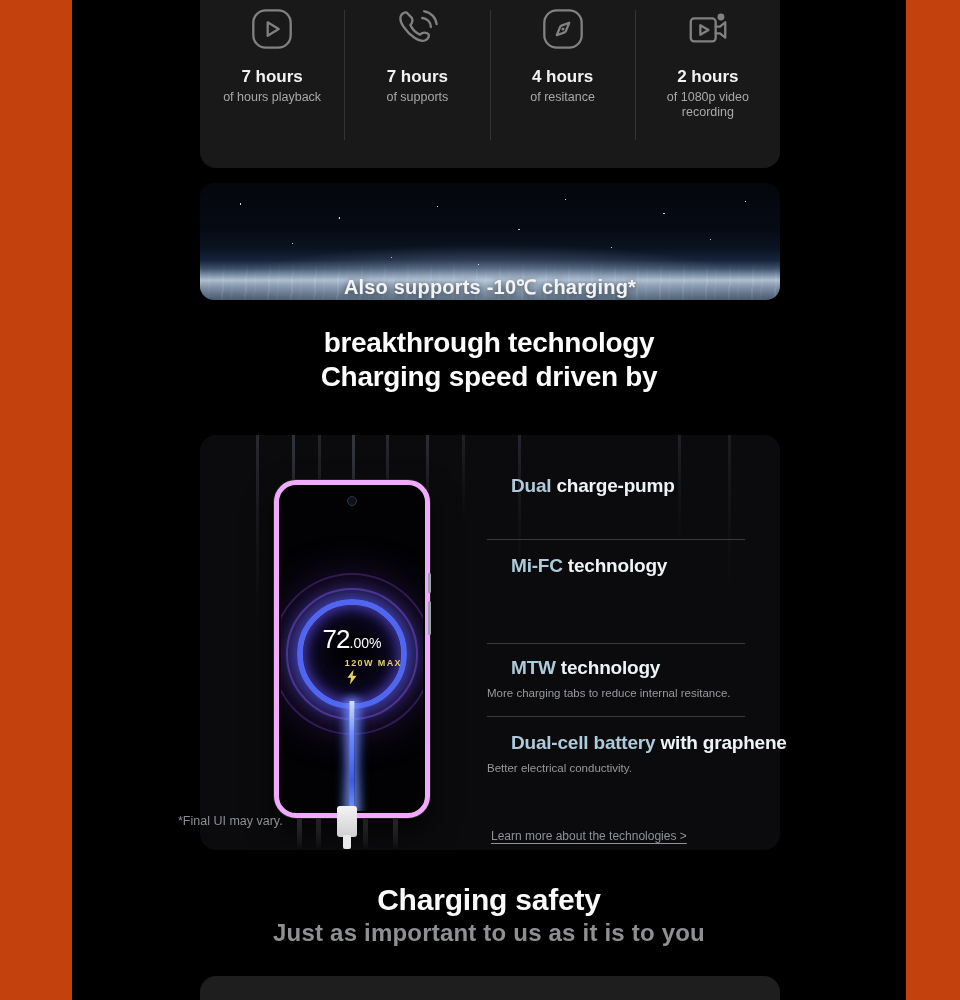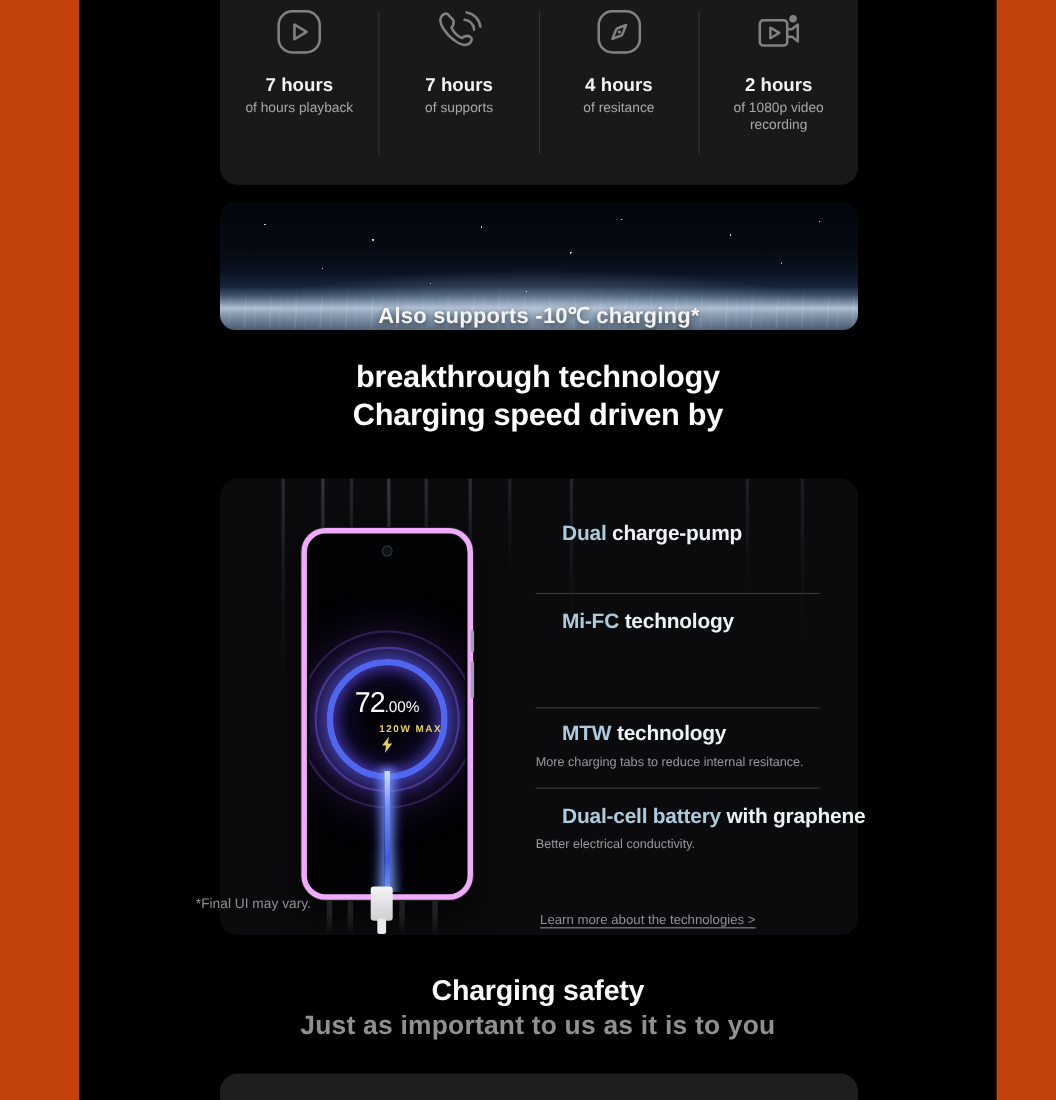--- a/index.html
+++ b/index.html
@@ -94,21 +94,21 @@
   .sec-title{position:absolute;left:0;font-size:19px;font-weight:700;letter-spacing:-.2px;white-space:nowrap;margin-left:24px;}
   .sec-title .accent{color:#aecbdc;}
   .sec-title .rest{color:#eef3f5;}
   .sec-body{position:absolute;left:0;width:293px;font-size:11.5px;line-height:15px;color:#97999d;}
   .sec-hr{position:absolute;left:0;width:258px;height:1px;background:#3a3a3a;}
   .learn-link{position:absolute;left:4px;top:394px;font-size:12px;color:#8f9196;
       text-decoration:underline;text-underline-offset:3px;cursor:pointer;}
 
   
   .h2{position:absolute;left:0;right:0;top:884px;text-align:center;color:#fafafa;
-      font-size:26px;font-weight:700;letter-spacing:-.2px;line-height:32px;}
+      font-size:30px;font-weight:700;letter-spacing:-.2px;line-height:32px;}
   .h2-sub{position:absolute;left:0;right:0;top:918px;text-align:center;color:#8e9092;
       font-size:24px;font-weight:700;letter-spacing:.2px;line-height:30px;}
 
   
   .next-card{position:absolute;left:128px;top:976px;width:580px;height:40px;background:#1e1e1e;
       border-radius:16px 16px 0 0;}
 </style>
 </head>
 <body>
 

